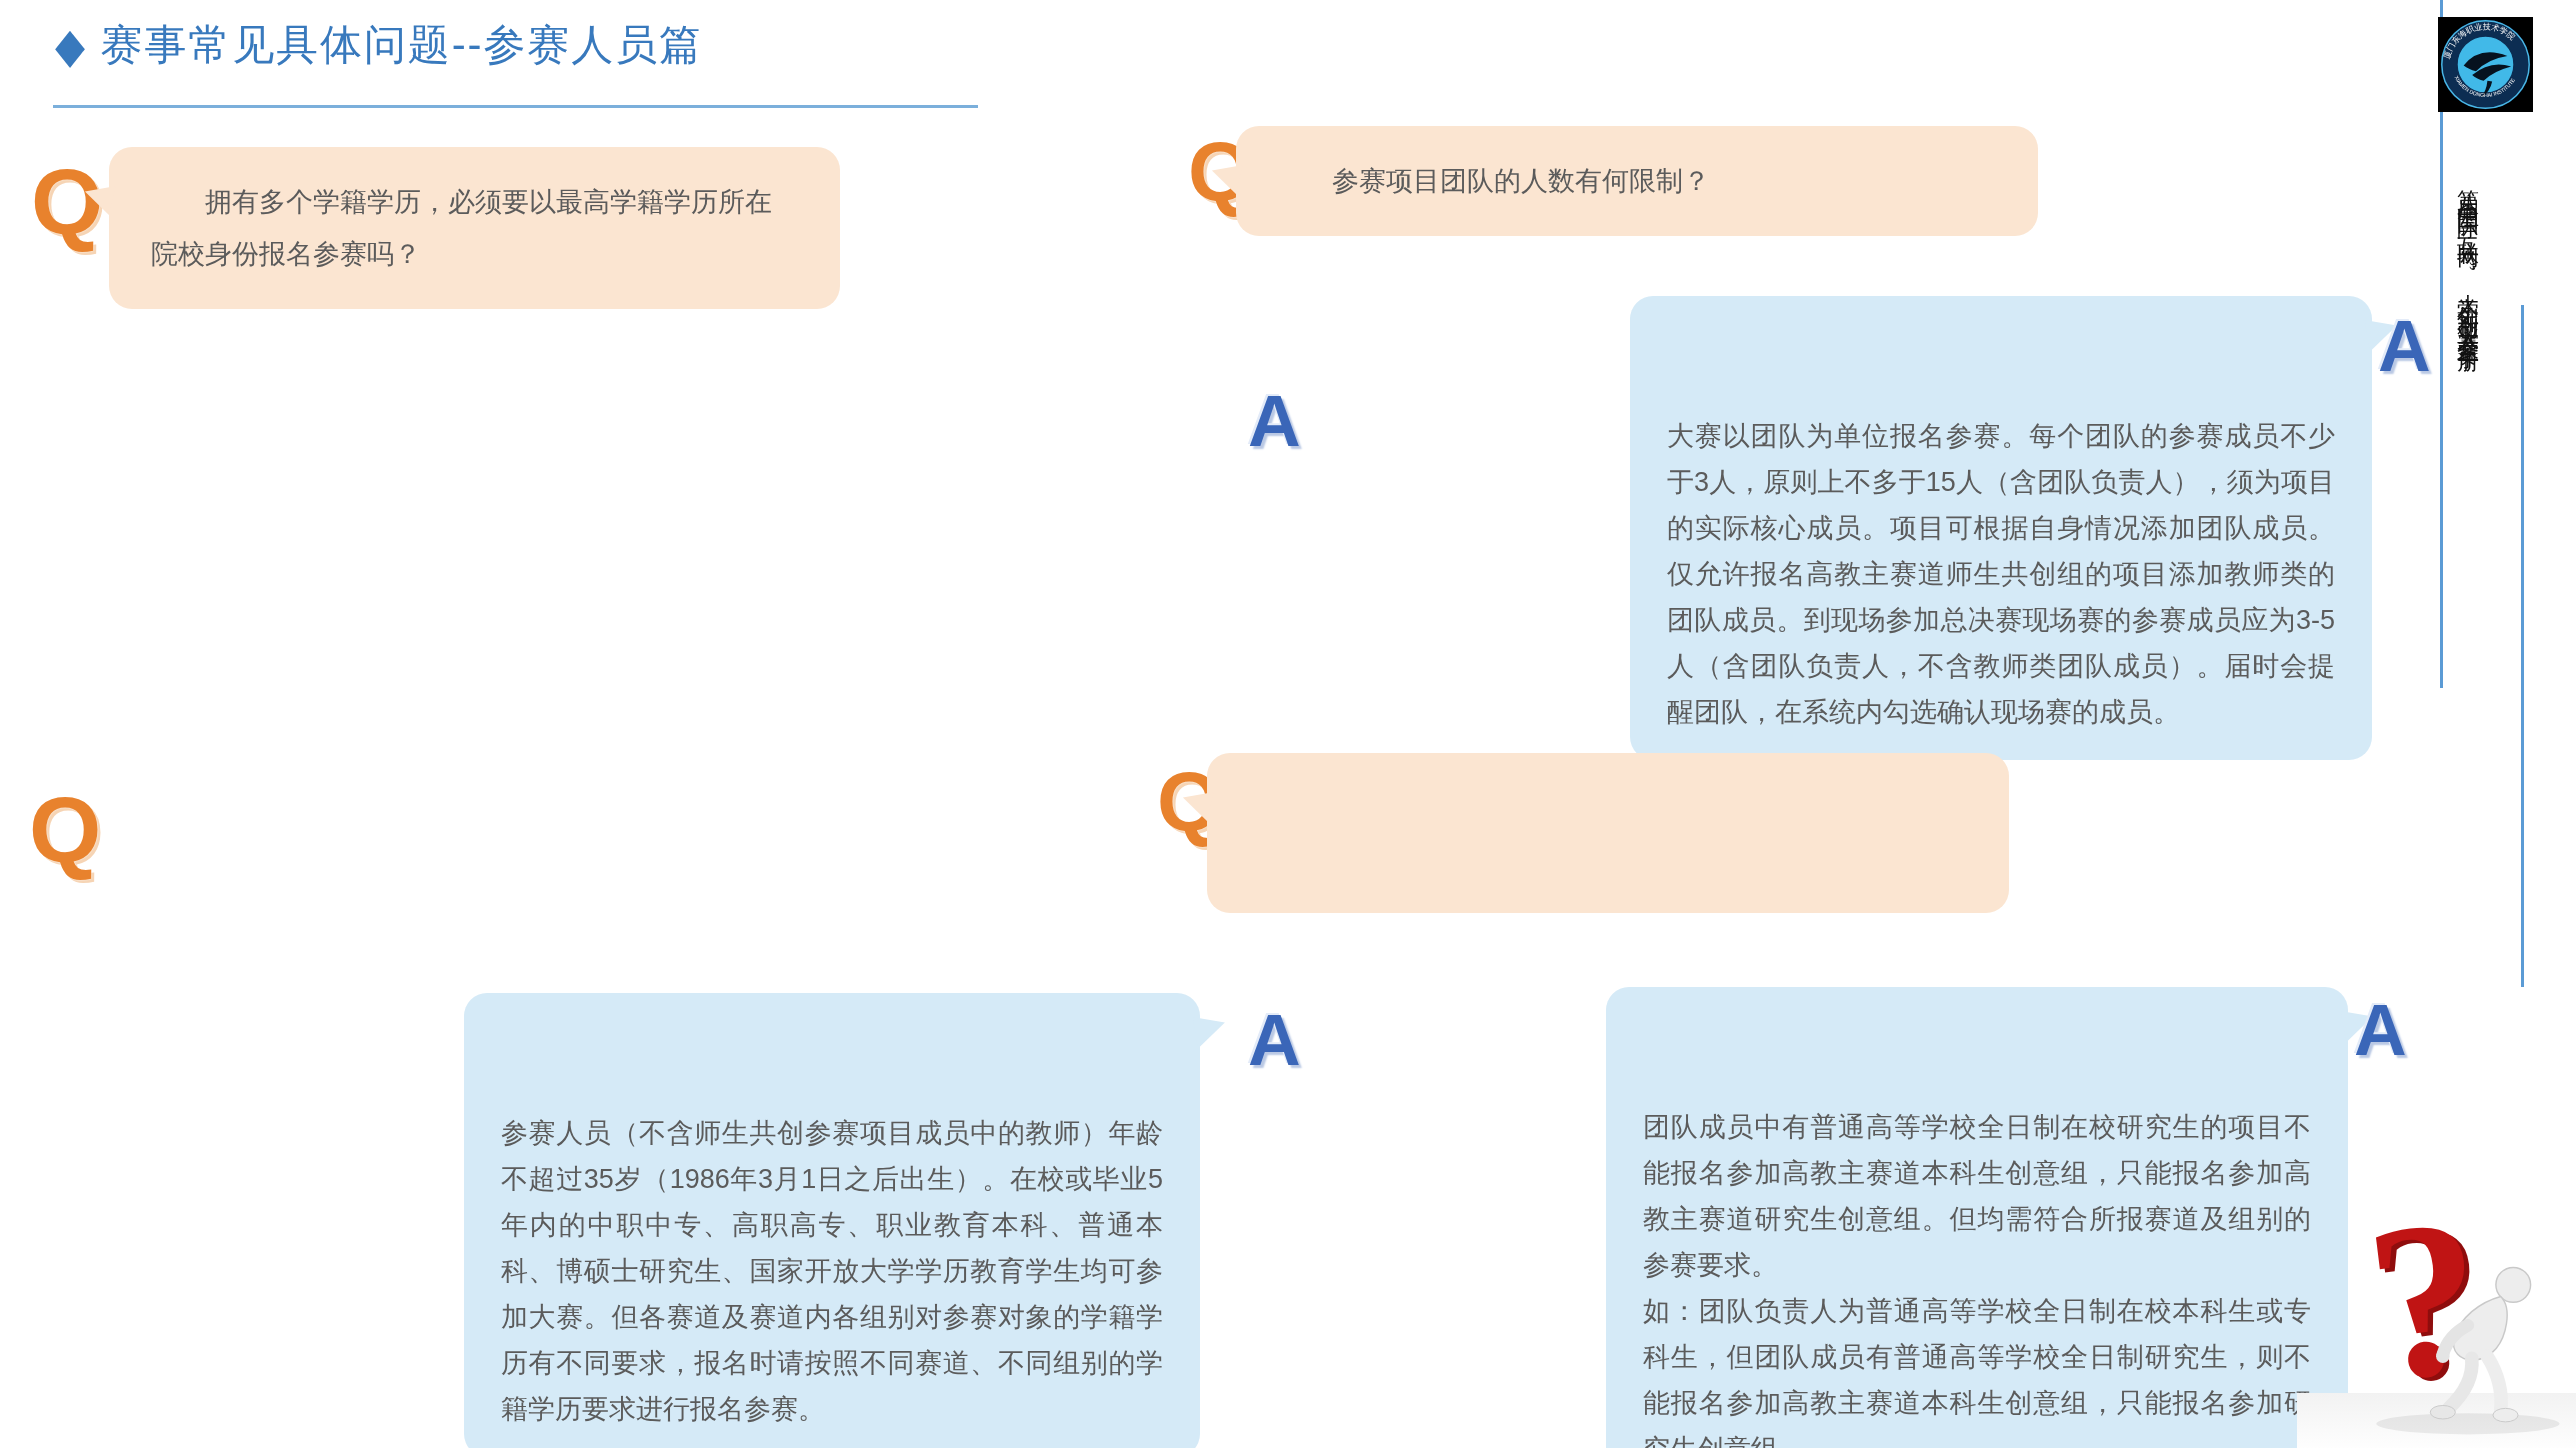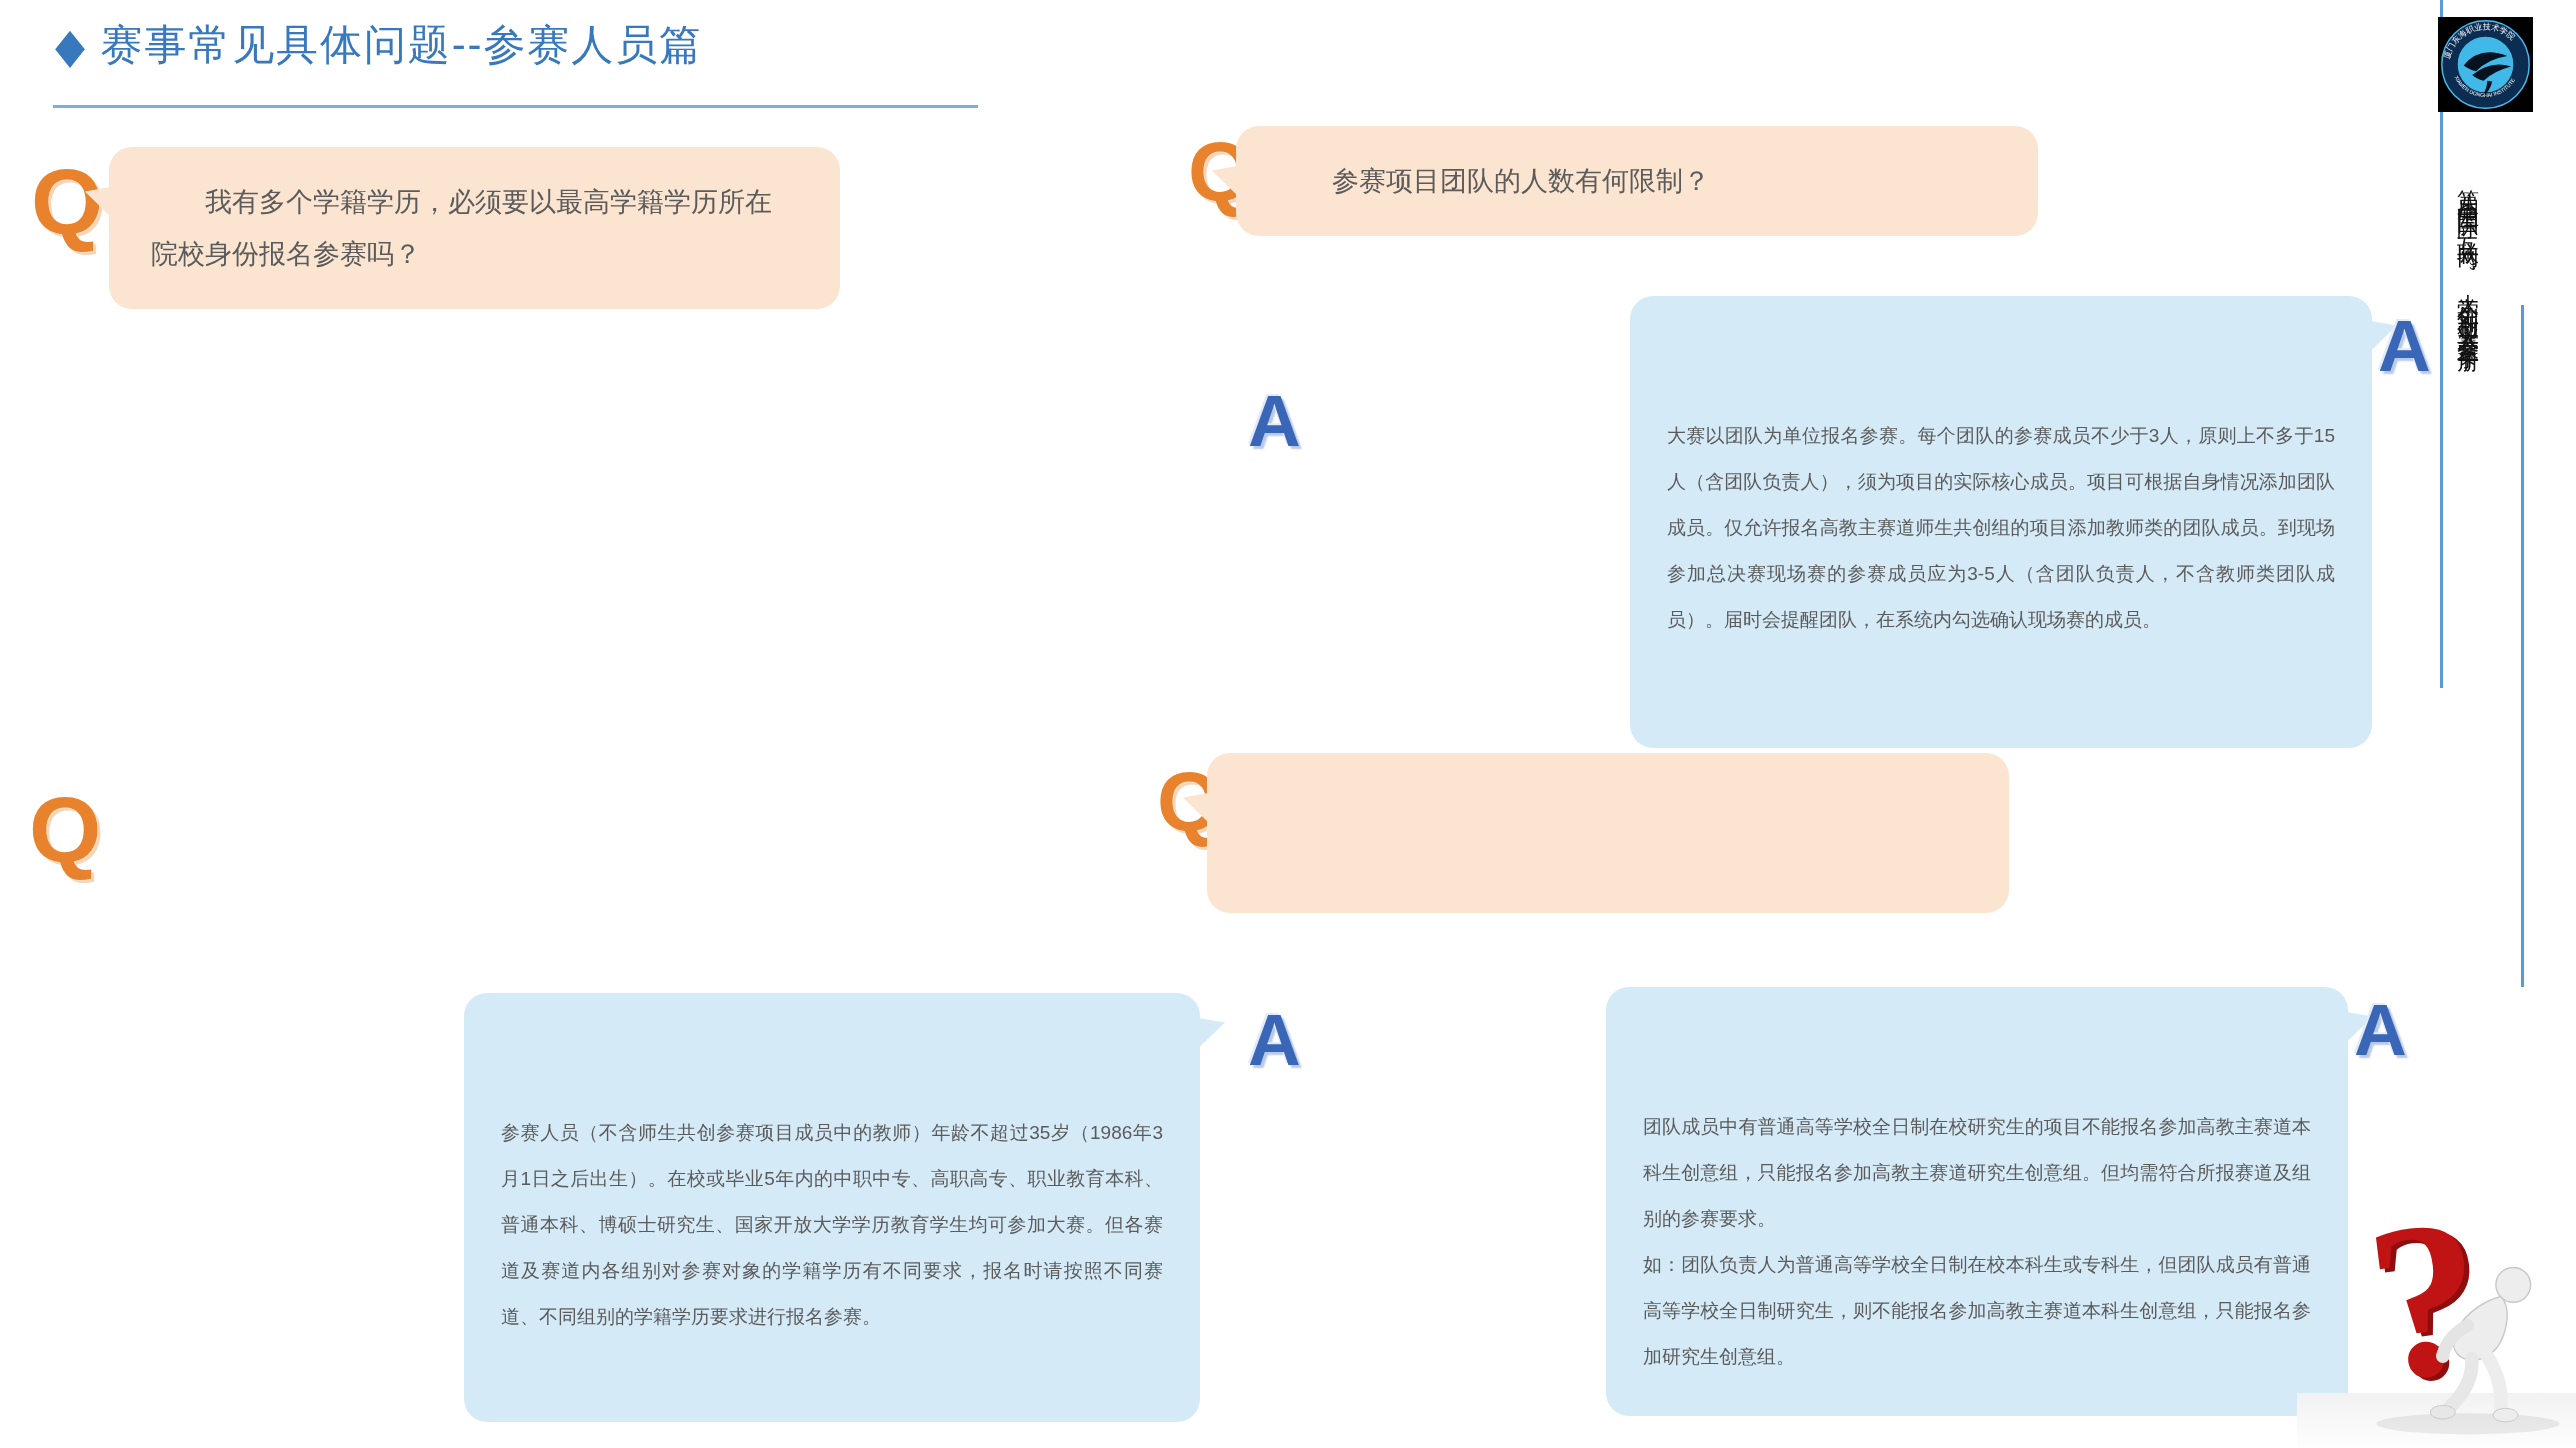--- a/index.html
+++ b/index.html
@@ -24,21 +24,21 @@
     text-shadow:-1.9px -1.9px 0 #e3ebf8, 2.9px 2.9px 1.9px #b9c8e4;
   }
 
   
   .bubble { position:absolute; border-radius:23px; color:#5b5b5b; box-sizing:border-box; }
   .q-bubble {
     background:#fbe5d1; font-size:27px; line-height:52px;
     padding:29px 42px; text-indent:2em;
   }
   .a-bubble {
-    background:#d5eaf7; font-size:19px; line-height:46px;
+    background:#d5eaf7; font-size:27px; line-height:46px;
     padding:25px 37px; text-align:justify; white-space:pre-line;
   }
   .tail { position:absolute; width:0; height:0; }
   .tail-left {
     left:-25px; top:35px;
     border-top:13.5px solid transparent; border-bottom:17.4px solid transparent;
     border-right:29px solid #fbe5d1; transform:rotate(14deg);
   }
   .tail-right {
     right:-26px; top:21px;
@@ -74,21 +74,21 @@
 
   <div class="title-row">
     <span class="diamond">◆</span>
     <span class="title-text">赛事常见具体问题--参赛人员篇</span>
   </div>
   <div class="title-underline"></div>
 
   <div class="q-letter" style="left:31px; top:156px;">Q</div>
   <div class="bubble q-bubble" style="left:109px; top:147px; width:731px; min-height:162px;">
     <div class="tail tail-left"></div>
-    <span>我有多个学籍学历，必须要以最高学籍学历所在院校身份报名参赛吗？</span>
+    <span>拥有多个学籍学历，必须要以最高学籍学历所在院校身份报名参赛吗？</span>
   </div>
 
   <div class="a-letter" style="left:1248px; top:384px;">A</div>
 
   <div class="q-letter" style="left:1188px; top:131px; font-size:83px;">Q</div>
   <div class="bubble q-bubble" style="left:1236px; top:126px; width:802px; min-height:110px;">
     <div class="tail tail-left"></div>
     <span>参赛项目团队的人数有何限制？</span>
   </div>
 

